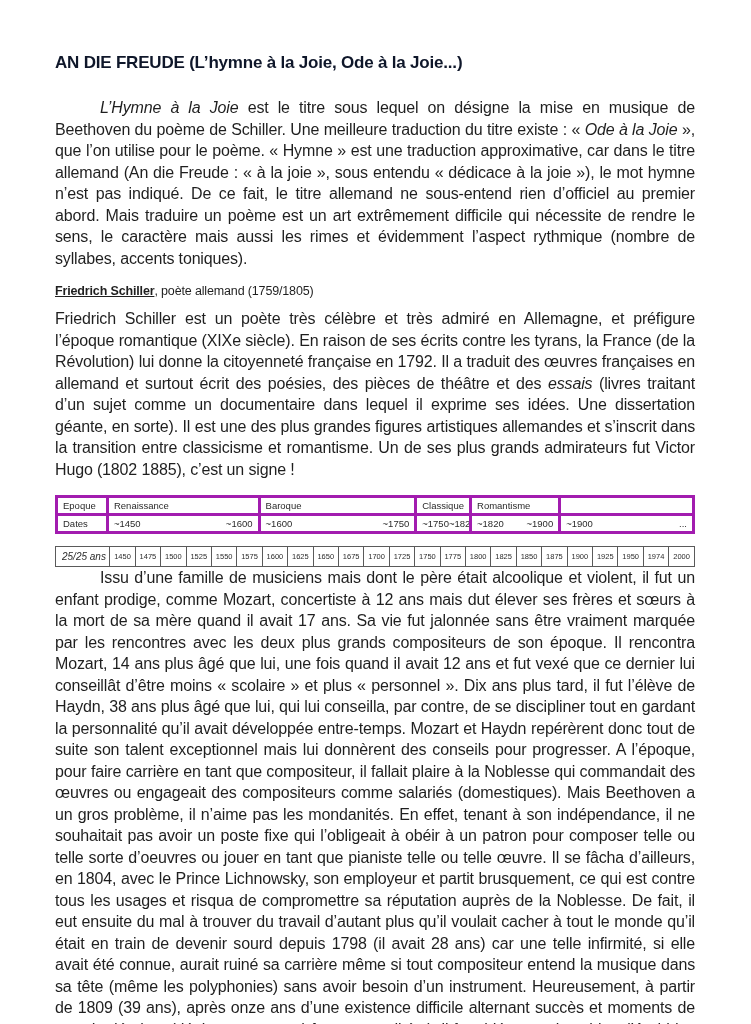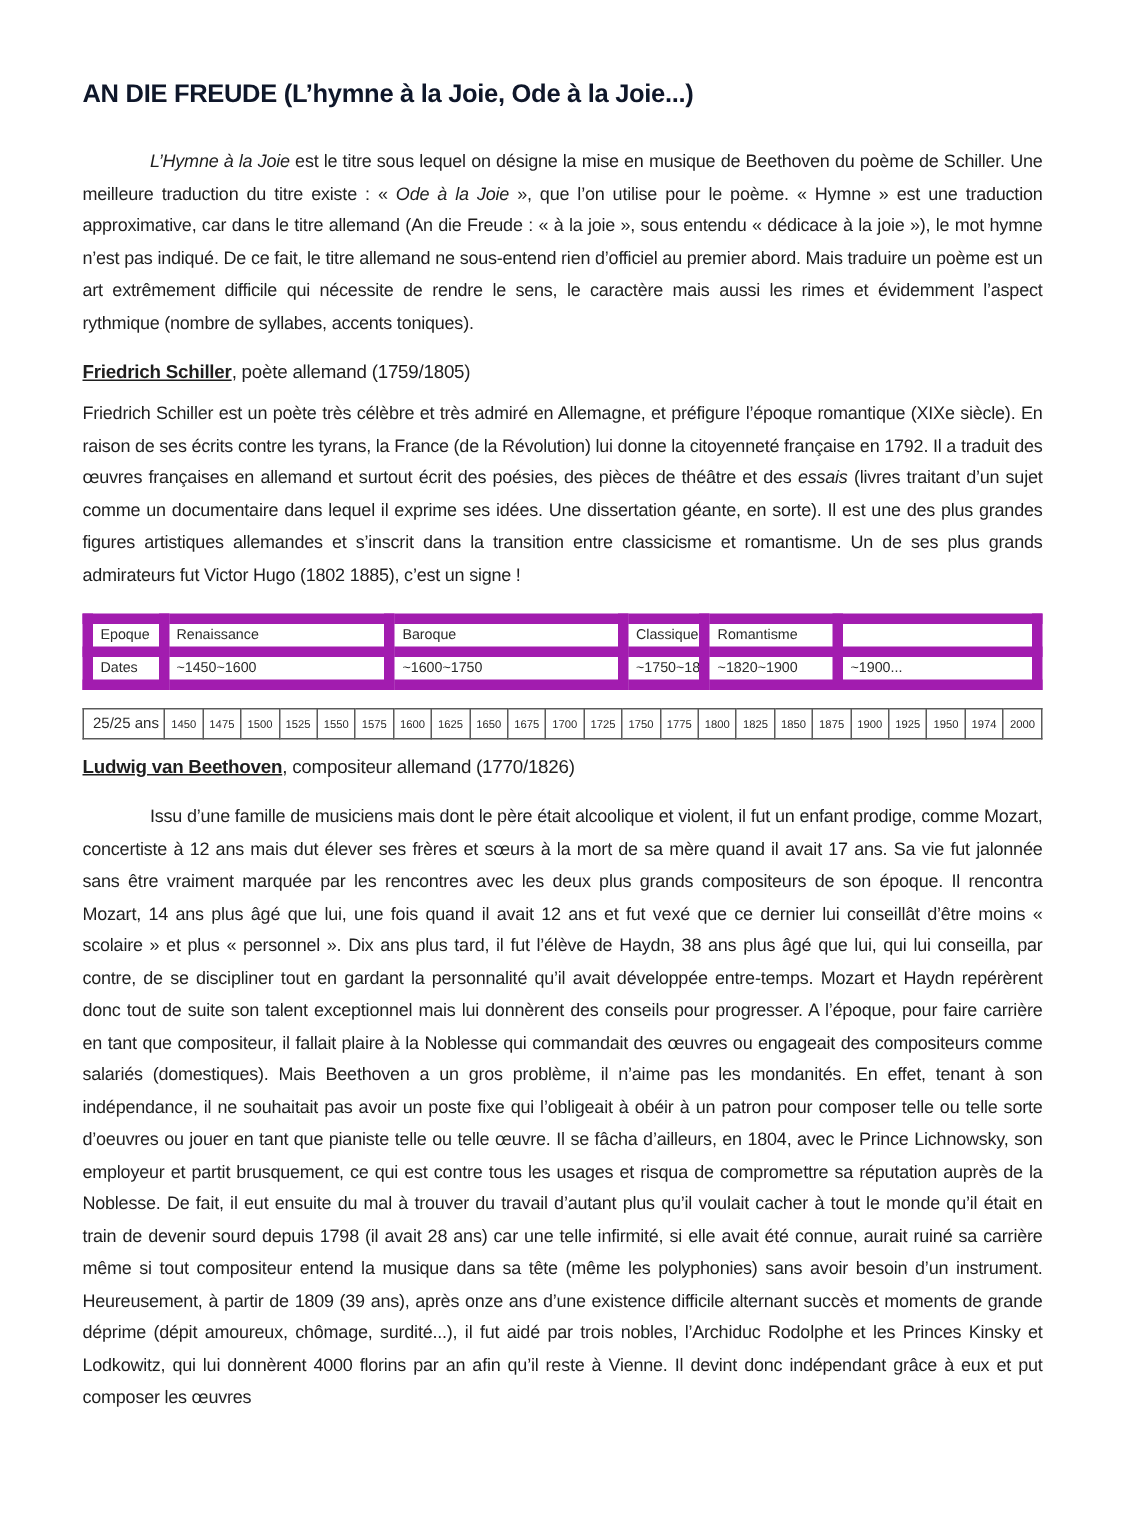--- a/index.html
+++ b/index.html
@@ -29,21 +29,21 @@
     color: #0f172a;
   }
   h2.section-heading {
     font-size: 17px;
     font-weight: bold;
     letter-spacing: -0.2px;
     margin: 0 0 16px 0;
     color: #1c1c1c;
   }
   p.body {
-    font-size: 12px;
+    font-size: 16px;
     line-height: 21.5px;
     letter-spacing: -0.15px;
     text-align: justify;
     margin: 0 0 12px 0;
   }
   p.indent { text-indent: 45px; }
   p.collab { margin-bottom: 6px; }
   .it { font-style: italic; }
   p.subhead {
     font-size: 12.5px;
@@ -61,30 +61,30 @@
 
   table.epoch {
     width: 100%;
     border-collapse: collapse;
     table-layout: fixed;
     font-size: 9.5px;
     color: #2a2a2a;
     margin: 0 0 12px 0;
   }
   table.epoch td {
-    border: 7px solid #a21caf;
+    border: 3px solid #a21caf;
     padding: 1px 5px;
     height: 13px;
     white-space: nowrap;
     overflow: hidden;
     vertical-align: middle;
   }
   table.epoch td .spread {
     display: flex;
-    justify-content: flex-start;
+    justify-content: space-between;
   }
 
   table.timeline {
     width: 100%;
     border-collapse: collapse;
     table-layout: fixed;
     margin: 0 0 0 0;
     color: #2a2a2a;
   }
   table.timeline td {
@@ -94,20 +94,21 @@
     text-align: center;
     vertical-align: middle;
     font-size: 7.5px;
     white-space: nowrap;
     overflow: hidden;
   }
   table.timeline td.tl-label {
     font-size: 10px;
     text-align: center;
     padding: 0 6px;
+    font-style: italic;
   }
 </style>
 </head>
 <body>
 
 <div class="page">
 
   <h1 class="doc-title">AN DIE FREUDE (L’hymne à la Joie, Ode à la Joie...)</h1>
 
   <p class="body indent"><span class="it">L’Hymne à la Joie</span><span> est le titre sous lequel on désigne la mise en musique de Beethoven du poème de Schiller. Une meilleure traduction du titre existe : « </span><span class="it">Ode à la Joie</span><span> », que l’on utilise pour le poème. « Hymne » est une traduction approximative, car dans le titre allemand (An die Freude : « à la joie », sous entendu « dédicace à la joie »), le mot hymne n’est pas indiqué. De ce fait, le titre allemand ne sous-entend rien d’officiel au premier abord. Mais traduire un poème est un art extrêmement difficile qui nécessite de rendre le sens, le caractère mais aussi les rimes et évidemment l’aspect rythmique (nombre de syllabes, accents toniques).</span></p>
@@ -199,17 +200,16 @@
         <td>1875</td>
         <td>1900</td>
         <td>1925</td>
         <td>1950</td>
         <td>1974</td>
         <td>2000</td>
       </tr>
     </tbody>
   </table>
 
-  <p class="subhead beethoven"><span class="name">Ludwig van Beethoven</span><span>, compositeur allemand (1770/1826)</span></p>
 
   <p class="body indent">Issu d’une famille de musiciens mais dont le père était alcoolique et violent, il fut un enfant prodige, comme Mozart, concertiste à 12 ans mais dut élever ses frères et sœurs à la mort de sa mère quand il avait 17 ans. Sa vie fut jalonnée sans être vraiment marquée par les rencontres avec les deux plus grands compositeurs de son époque. Il rencontra Mozart, 14 ans plus âgé que lui, une fois quand il avait 12 ans et fut vexé que ce dernier lui conseillât d’être moins « scolaire » et plus « personnel ». Dix ans plus tard, il fut l’élève de Haydn, 38 ans plus âgé que lui, qui lui conseilla, par contre, de se discipliner tout en gardant la personnalité qu’il avait développée entre-temps. Mozart et Haydn repérèrent donc tout de suite son talent exceptionnel mais lui donnèrent des conseils pour progresser. A l’époque, pour faire carrière en tant que compositeur, il fallait plaire à la Noblesse qui commandait des œuvres ou engageait des compositeurs comme salariés (domestiques). Mais Beethoven a un gros problème, il n’aime pas les mondanités. En effet, tenant à son indépendance, il ne souhaitait pas avoir un poste fixe qui l’obligeait à obéir à un patron pour composer telle ou telle sorte d’oeuvres ou jouer en tant que pianiste telle ou telle œuvre. Il se fâcha d’ailleurs, en 1804, avec le Prince Lichnowsky, son employeur et partit brusquement, ce qui est contre tous les usages et risqua de compromettre sa réputation auprès de la Noblesse. De fait, il eut ensuite du mal à trouver du travail d’autant plus qu’il voulait cacher à tout le monde qu’il était en train de devenir sourd depuis 1798 (il avait 28 ans) car une telle infirmité, si elle avait été connue, aurait ruiné sa carrière même si tout compositeur entend la musique dans sa tête (même les polyphonies) sans avoir besoin d’un instrument. Heureusement, à partir de 1809 (39 ans), après onze ans d’une existence difficile alternant succès et moments de grande déprime (dépit amoureux, chômage, surdité...), il fut aidé par trois nobles, l’Archiduc Rodolphe et les Princes Kinsky et Lodkowitz, qui lui donnèrent 4000 florins par an afin qu’il reste à Vienne. Il devint donc indépendant grâce à eux et put composer les œuvres</p>
 
 </div>
 
 </body></html>

